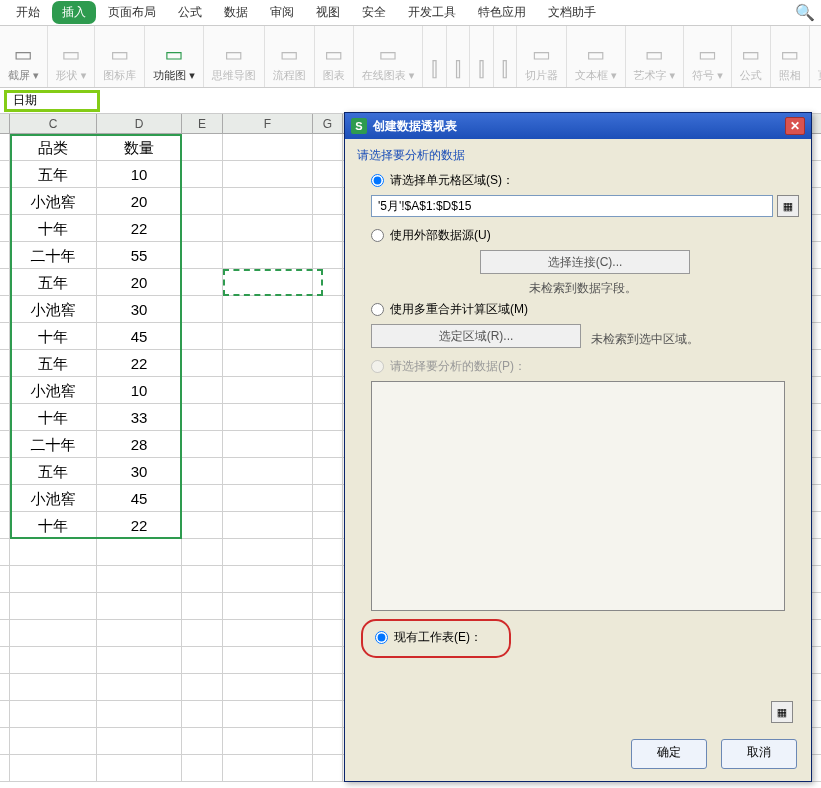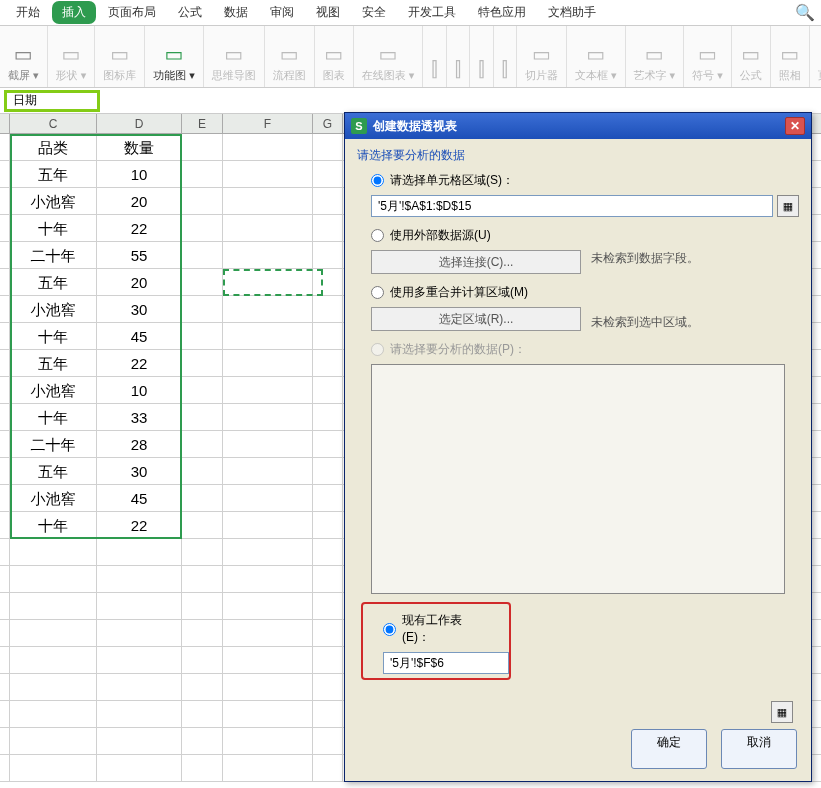--- a/index.html
+++ b/index.html
@@ -45,24 +45,24 @@
 .sect-title{color:#1c4fb8;font-size:12px;margin-bottom:8px;}
 .radio-row{display:flex;align-items:center;margin:4px 0 6px 14px;font-size:12px;}
 .radio-row input{margin-right:6px;}
 .radio-row.dis{color:#999;}
 .input-line{display:flex;align-items:center;margin:0 0 10px 14px;}
 .txt{flex:1;height:22px;border:1px solid #7a9ac0;background:#fff;padding:2px 6px;font-size:12px;}
 .picker{width:22px;height:22px;border:1px solid #888;margin-left:4px;background:#eee;display:flex;align-items:center;justify-content:center;font-size:11px;cursor:pointer;}
 .sub-btn{width:210px;height:24px;border:1px solid #999;background:#f0f0f0;margin:0 0 6px 14px;text-align:center;line-height:22px;color:#555;}
 .sub-note{display:inline-block;margin-left:10px;color:#555;font-size:12px;}
 .big-box{margin:6px 14px 8px;height:230px;border:1px solid #888;background:#f5f4ee;}
-.red-box{border:2px solid #d02a2a;border-radius:4px;padding:4px 20px;margin:2px 8px 6px 4px;width:150px;}
+.red-box{border:2px solid #d02a2a;border-radius:15px;padding:4px 12px;margin:2px 8px 6px 4px;width:150px;}
 .red-box .txt{width:126px;}
 .dlg-buttons{position:absolute;right:14px;bottom:12px;display:flex;gap:14px;}
-.btn{width:76px;height:40px;border:1px solid #6b88b5;background:#eef3fb;border-radius:3px;text-align:center;line-height:24px;cursor:pointer;}
+.btn{width:76px;height:30px;border:1px solid #6b88b5;background:#eef3fb;border-radius:3px;text-align:center;line-height:24px;cursor:pointer;}
 </style>
 </head>
 <body>
 
 <div class="top-tabs">
   <span class="tab">开始</span>
   <span class="tab active">插入</span>
   <span class="tab">页面布局</span>
   <span class="tab">公式</span>
   <span class="tab">数据</span>
@@ -380,21 +380,21 @@
       </label>
       <div class="input-line">
         <input class="txt" value="'5月'!$A$1:$D$15" style="">
         <div class="picker">▦</div>
       </div>
 
       <label class="radio-row">
         <input type="radio" name="src" style="">
         <span>使用外部数据源(U)</span>
       </label>
-      <div style="display:flex;">
+      <div style="display:flex;align-items:center;flex-direction:column;">
         <div class="sub-btn">选择连接(C)...</div>
         <span class="sub-note">未检索到数据字段。</span>
       </div>
 
       <label class="radio-row">
         <input type="radio" name="src" style="">
         <span>使用多重合并计算区域(M)</span>
       </label>
       <div style="display:flex;align-items:center;">
         <div class="sub-btn">选定区域(R)...</div>
@@ -407,21 +407,20 @@
       </label>
       <div class="big-box"></div>
     </div>
 
     <div class="sect">
       <div class="red-box">
         <label class="radio-row" style="margin-left:0;">
           <input type="radio" name="loc" checked="" style="">
           <span>现有工作表(E)：</span>
         </label>
-        <input class="txt" value="'5月'!$F$6" style="">
       </div>
       <div style="position:absolute;right:18px;bottom:58px;" class="picker">▦</div>
     </div>
 
     <div class="dlg-buttons">
       <div class="btn">确定</div>
       <div class="btn">取消</div>
     </div>
   </div>
 </div>

